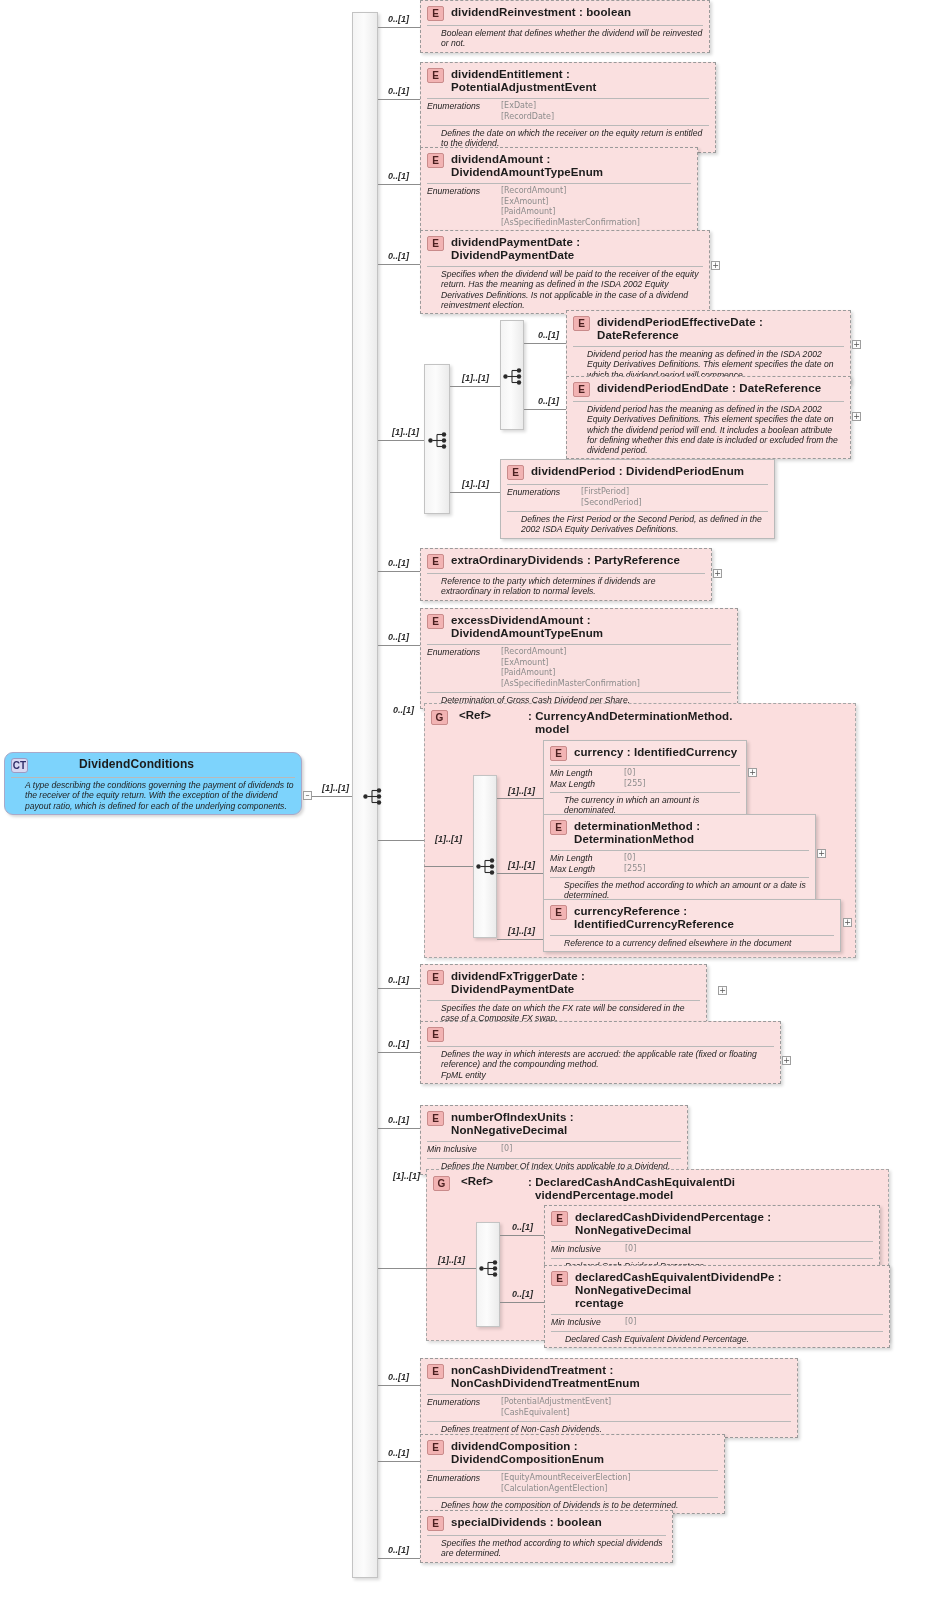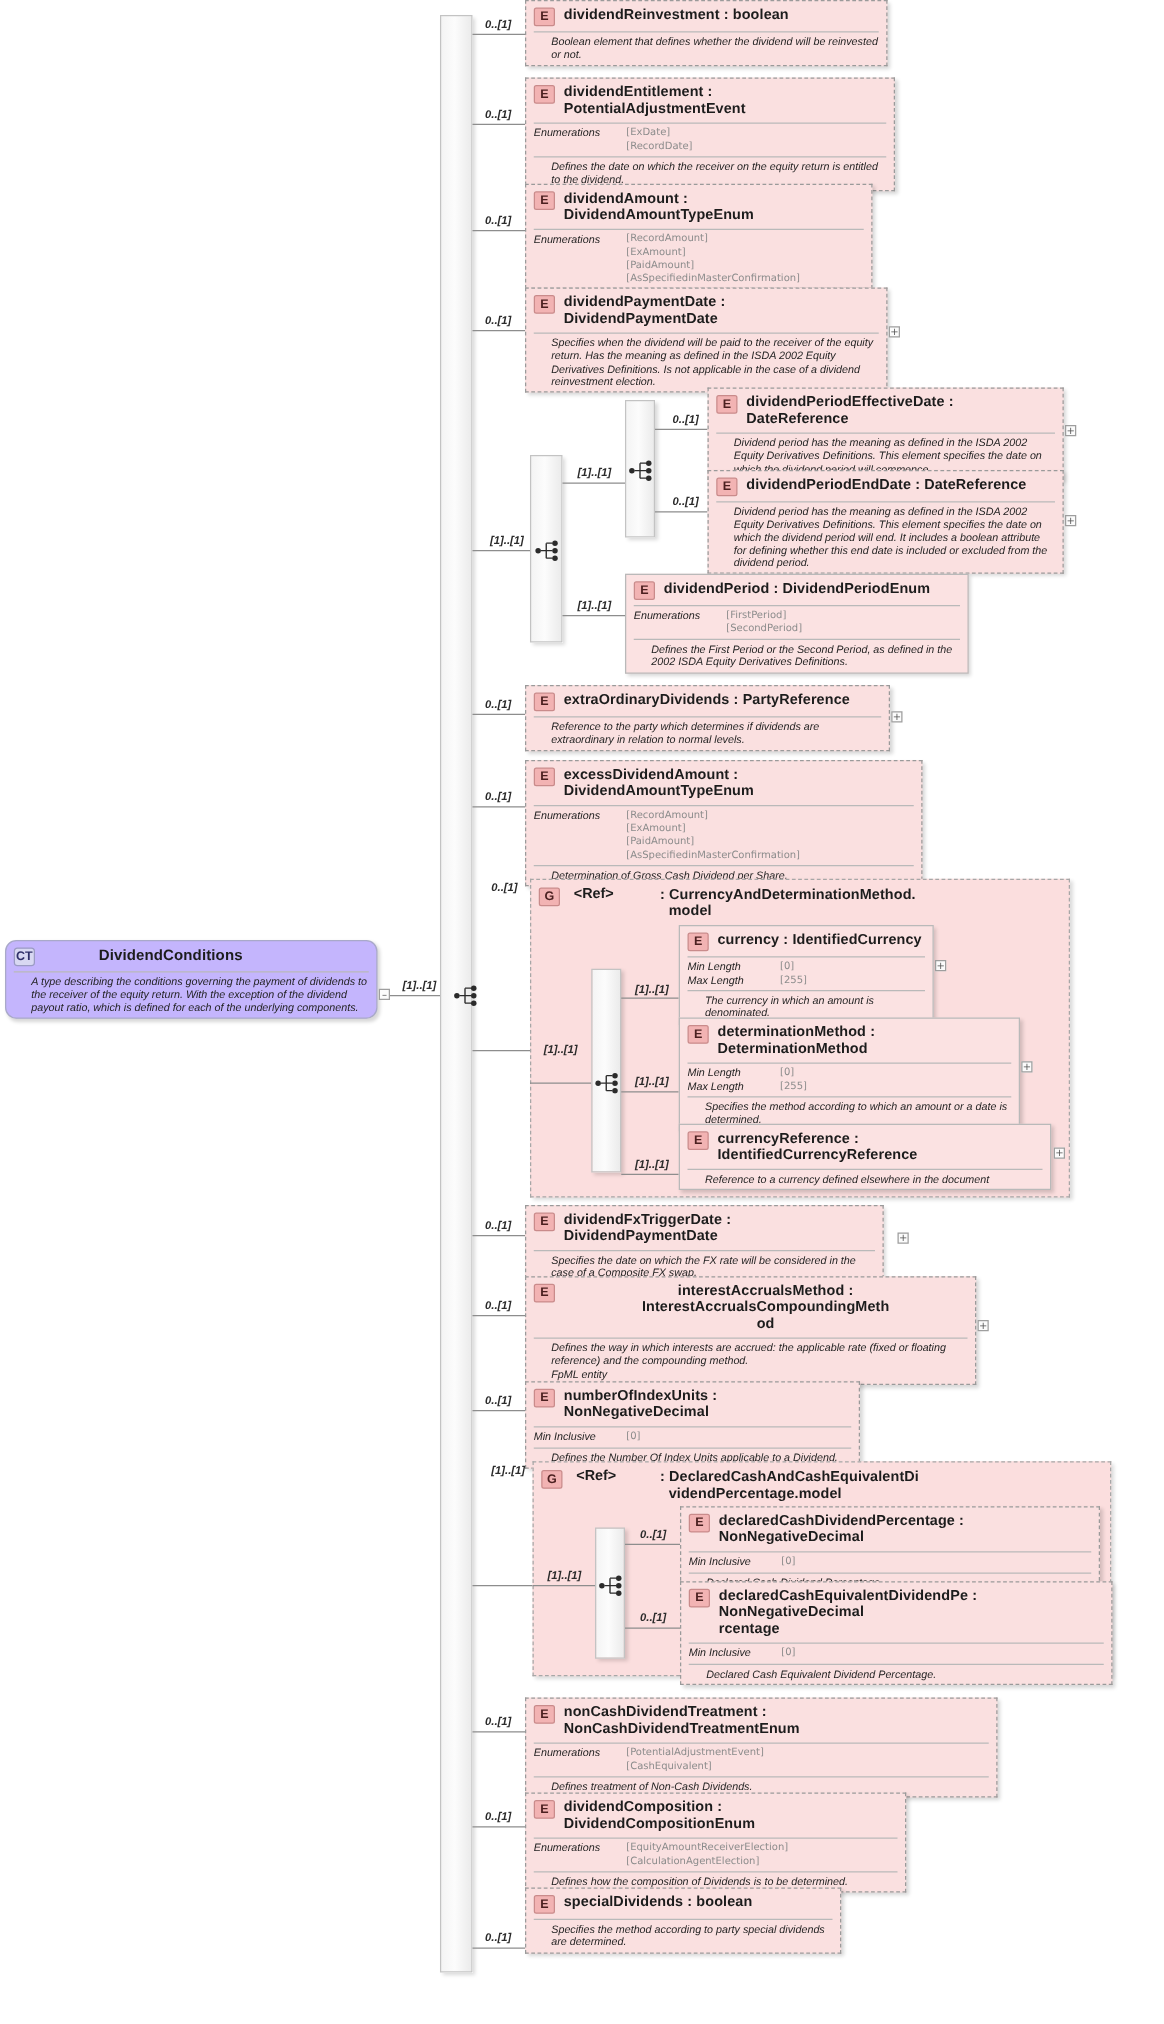--- a/index.html
+++ b/index.html
@@ -17,21 +17,21 @@
     background:#fae0e0;
     border:1px dashed #9a9a9a;
     box-shadow:2px 2px 3px rgba(0,0,0,0.16);
   }
   .node.solid { border:1px solid #b9b9b9; background:#fbe2e2; }
   .node.grp {
     background:#fbdede; border:1px dashed #a7a7a7;
     box-shadow:2px 2px 3px rgba(0,0,0,0.14);
   }
   .node.ct {
-    background:#c4b5fd; border:1px solid #a9a9c9; border-radius:9px;
+    background:#7dd3fc; border:1px solid #a9a9c9; border-radius:9px;
     box-shadow:2px 2px 3px rgba(0,0,0,0.16);
   }
 
   
   .nhead {
     display:flex; align-items:flex-start; gap:7px;
     padding:4px 6px 3px 6px;
   }
   .badge {
     flex:0 0 auto;
@@ -442,26 +442,20 @@
     <div class="hr"></div>
     <div class="doc">Specifies the date on which the FX rate will be considered in the case of a Composite FX swap.</div>
   </div>
   <div class="plus" style="left:718px; top:986px;">+</div>
 
   <div class="ln lnh" style="left:378px; top:1052px; width:42px;"></div>
   <div class="card" style="left:388px; top:1039px;">0..[1]</div>
   <div class="node" style="left:420px; top:1021px; width:361px;">
     <div class="nhead">
       <div class="badge">E</div>
-      <div class="ntitle" style="text-align:center; flex:1;">
-        <span>interestAccrualsMethod</span>
-        <span class="sep"> : </span>
-        <span>InterestAccrualsCompoundingMeth</span><br>
-        <span>od</span>
-      </div>
     </div>
     <div class="hr"></div>
     <div class="doc" style="white-space:pre-line;">Defines the way in which interests are accrued: the applicable rate (fixed or floating reference) and the compounding method.
 FpML entity</div>
   </div>
   <div class="plus" style="left:782px; top:1056px;">+</div>
 
   <div class="ln lnh" style="left:378px; top:1128px; width:42px;"></div>
   <div class="card" style="left:388px; top:1115px;">0..[1]</div>
   <div class="node" style="left:420px; top:1105px; width:268px;">
@@ -603,16 +597,16 @@
   <div class="node" style="left:420px; top:1510px; width:253px;">
     <div class="nhead">
       <div class="badge">E</div>
       <div class="ntitle">
         <span>specialDividends</span>
         <span class="sep"> : </span>
         <span>boolean</span>
       </div>
     </div>
     <div class="hr"></div>
-    <div class="doc">Specifies the method according to party special dividends are determined.</div>
+    <div class="doc">Specifies the method according to which special dividends are determined.</div>
   </div>
 
 </div>
 
 </body></html>

